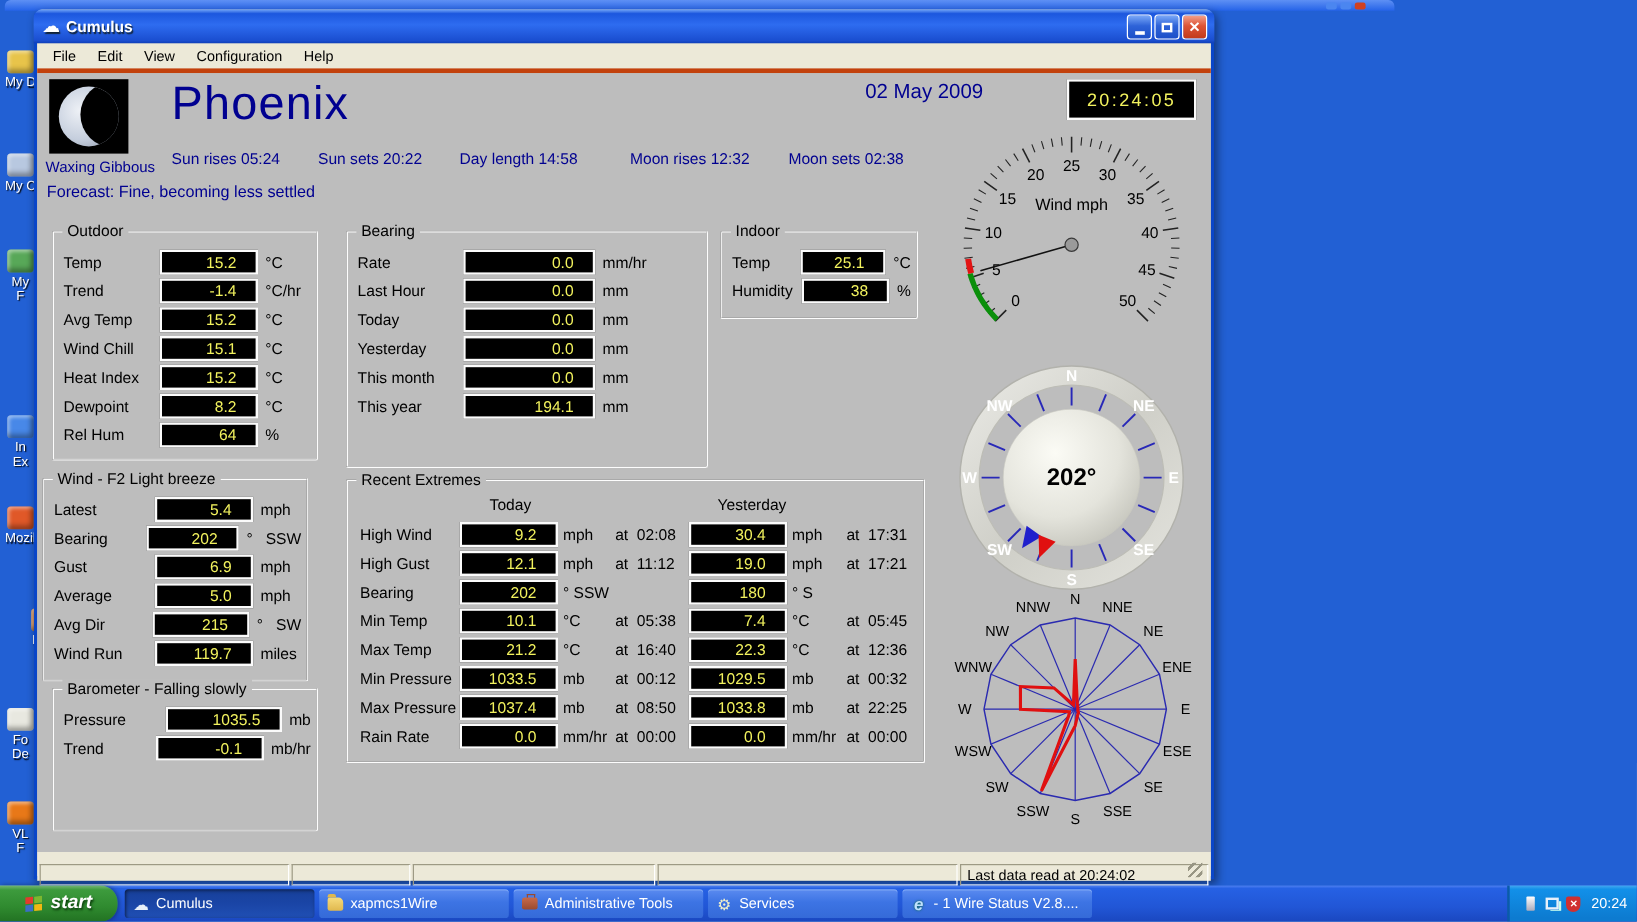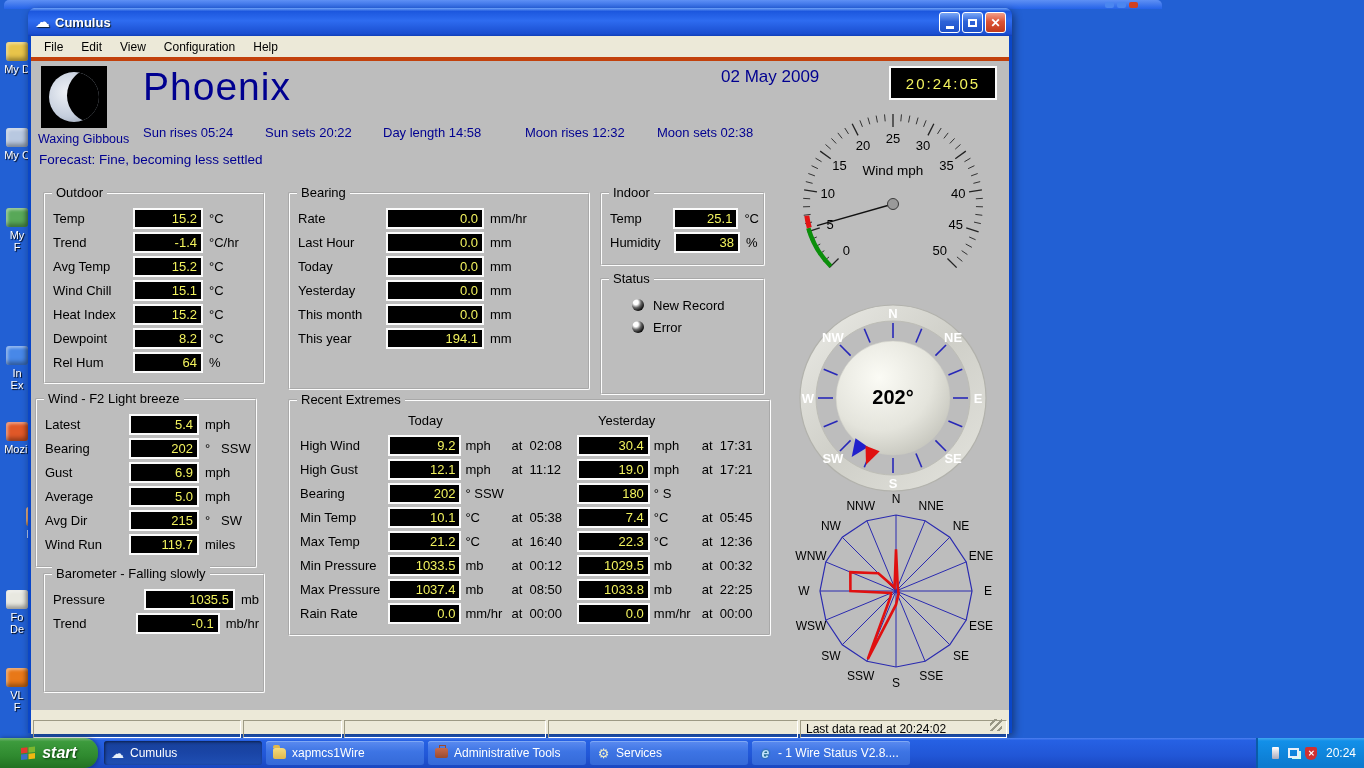--- a/index.html
+++ b/index.html
@@ -55,21 +55,21 @@
   #clock-lcd{left:858px;top:5px;width:104px;height:30px;background:#000;border:2px solid #fbfbfb;
      color:#F2F25E;font-size:15px;display:flex;align-items:center;justify-content:center;letter-spacing:2px;}
 
   
   .gbox{position:absolute;border:2px groove #fdfdfd;border-radius:2px;box-sizing:border-box;}
   .gtitle{position:absolute;top:-9px;left:7px;background:#BDBDBD;padding:0 4px;font-size:13px;}
   .rows{position:absolute;left:8px;right:4px;top:12px;}
   .prow{display:flex;align-items:center;height:24px;}
   .plbl{font-size:13px;width:80px;}
   .lcd{background:#000;border:2px solid #fbfbfb;color:#F2F25E;font-size:13px;height:17px;line-height:17px;
-       text-align:right;padding-right:4px;box-sizing:content-box;width:62px;}
+       text-align:right;padding-right:16px;box-sizing:content-box;width:62px;}
   .punit{font-size:13px;margin-left:6px;white-space:pre;}
   .wind-rows .plbl{width:84px;}
   .barometer-rows .plbl{width:92px;}
   .barometer-rows .lcd{width:84px;}
   .rainfall-rows .plbl{width:88px;}
   .rainfall-rows .lcd{width:90px;}
   .indoor-rows .plbl{width:64px;}
   .indoor-rows .lcd{width:58px;}
 
   
@@ -458,33 +458,20 @@
               <span class="punit">°C</span>
             </div>
             <div class="prow">
               <span class="plbl">Humidity</span>
               <span class="lcd">38</span>
               <span class="punit">%</span>
             </div>
           </div>
       </div>
 
-      <div class="gbox" style="left:569px;top:217px;width:165px;height:117px">
-        <span class="gtitle">Status</span>
-        <div class="rows" id="status-leds" style="top:14px">
-            <div class="ledrow">
-              <span class="led"></span>
-              <span class="ledlbl">New Record</span>
-            </div>
-            <div class="ledrow">
-              <span class="led"></span>
-              <span class="ledlbl">Error</span>
-            </div>
-          </div>
-      </div>
 
       <svg id="gauge-svg" class="abs" style="left:762px;top:48px" width="200" height="170" viewBox="0 0 200 170">
         <text x="100" y="66" text-anchor="middle" font-size="13.5" fill="#000">Wind mph</text>
       <line x1="45.552777848635834" y1="149.44722215136414" x2="36.36038969321072" y2="158.63961030678928" stroke="#222" stroke-width="1.3"></line>
           <line x1="36.047400849609474" y1="147.90619114914122" x2="30.653808150178946" y2="152.36815907738205" stroke="#222" stroke-width="0.9"></line>
           <line x1="31.35231233521138" y1="141.65292036172684" x2="25.56274831528944" y2="145.58750400669174" stroke="#222" stroke-width="0.9"></line>
           <line x1="27.26654555635932" y1="134.98555495044235" x2="21.13239879605227" y2="138.35783066915434" stroke="#222" stroke-width="0.9"></line>
           <line x1="23.82636606822956" y1="127.96327492268678" x2="17.402083688441692" y2="130.74331015713022" stroke="#222" stroke-width="0.9"></line>
           <line x1="26.76864824527317" y1="118.79430856687094" x2="14.404913533436172" y2="122.81152949374527" stroke="#222" stroke-width="1.3"></line>
           <line x1="18.99890875908396" y1="113.10588903591301" x2="12.167491425512736" y2="114.63289172568881" stroke="#222" stroke-width="0.9"></line>

